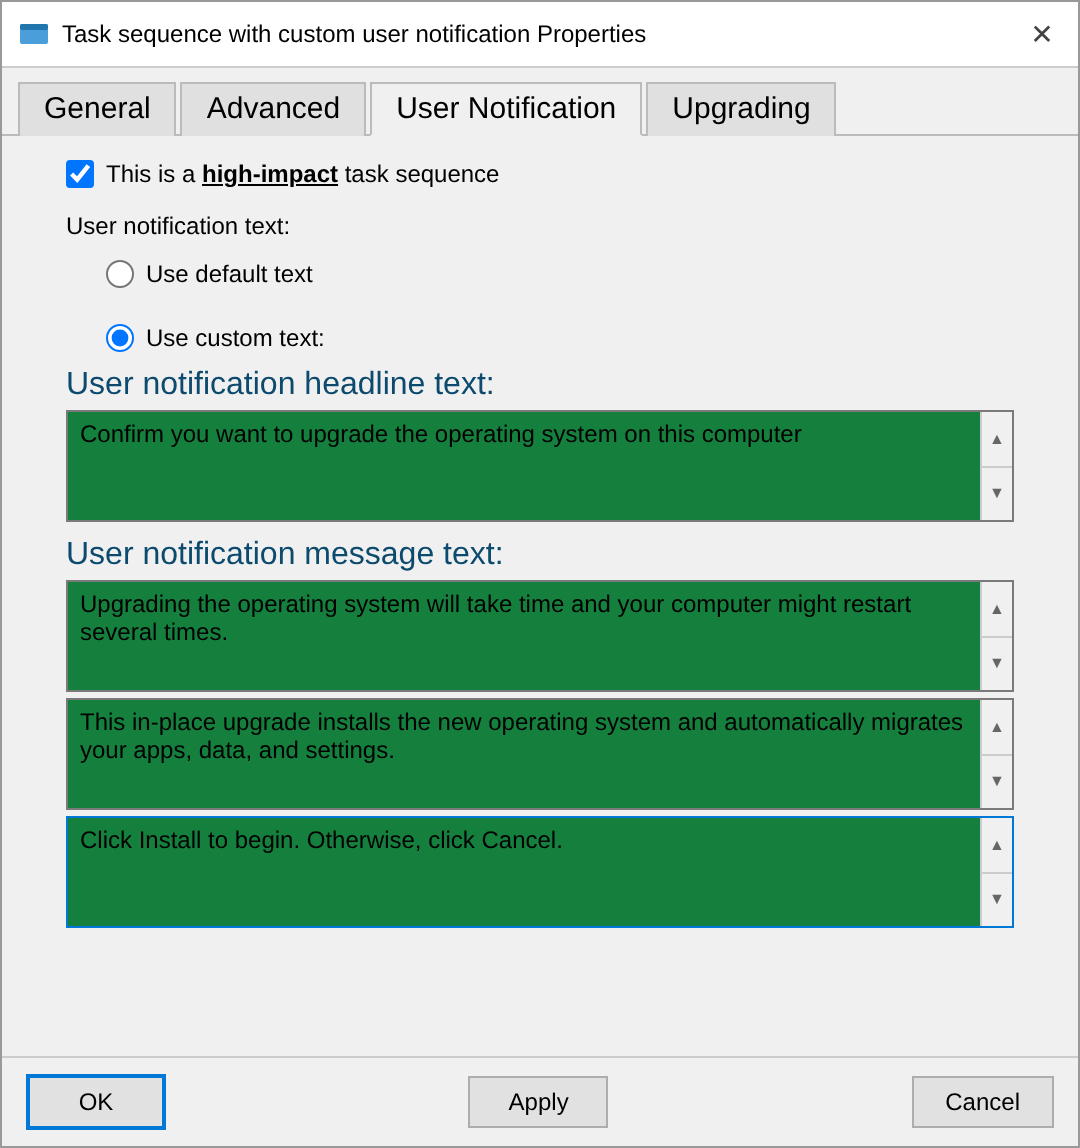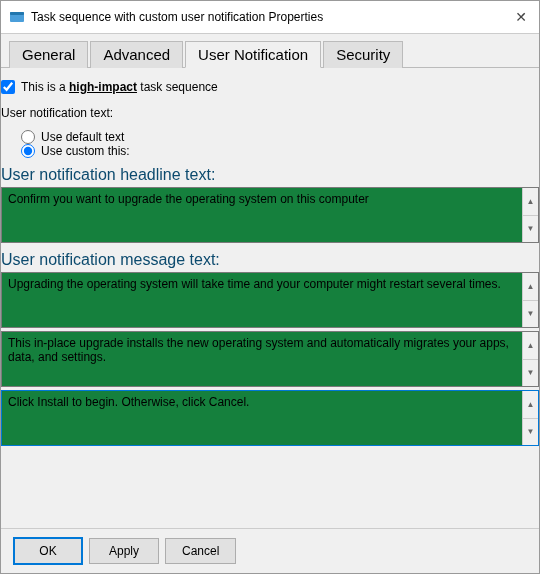--- a/index.html
+++ b/index.html
@@ -68,21 +68,21 @@
       position: relative;
       top: 1px;
     }
     .tab.active {
       background: #f0f0f0;
       border-bottom: 1px solid #f0f0f0;
       z-index: 1;
     }
     .content {
       flex: 1;
-      padding: 12px 0;
+      padding: 12px 32px;
       overflow-y: auto;
       display: flex;
       flex-direction: column;
       gap: 8px;
     }
     .checkbox-row {
       display: flex;
       align-items: center;
       gap: 6px;
       margin-bottom: 4px;
@@ -92,21 +92,21 @@
       height: 14px;
     }
     .section-label {
       font-size: 12px;
       color: #000;
       margin-bottom: 2px;
     }
     .radio-group {
       display: flex;
       flex-direction: column;
-      gap: 0;
+      gap: 18px;
       padding-left: 20px;
     }
     .radio-row {
       display: flex;
       align-items: center;
       gap: 6px;
     }
     .radio-row input[type="radio"] {
       width: 14px;
       height: 14px;
@@ -154,21 +154,21 @@
       cursor: pointer;
       background: #f0f0f0;
       font-size: 8px;
       color: #666;
     }
     .scroll-btn + .scroll-btn {
       border-top: 1px solid #ccc;
     }
     .footer {
       display: flex;
-      justify-content: flex-start;
+      justify-content: space-between;
       align-items: center;
       padding: 8px 12px;
       gap: 6px;
       border-top: 1px solid #ccc;
       background: #f0f0f0;
     }
     .btn {
       padding: 5px 16px;
       font-size: 12px;
       border: 1px solid #adadad;
@@ -194,41 +194,41 @@
       <rect x="1" y="3" width="14" height="3" fill="#2176ae" rx="1"></rect>
     </svg>
     <span class="title-bar-text">Task sequence with custom user notification Properties</span>
     <div class="title-bar-close">✕</div>
   </div>
 
   <div class="tabs">
     <div class="tab">General</div>
     <div class="tab">Advanced</div>
     <div class="tab active">User Notification</div>
-    <div class="tab">Security</div>
+    <div class="tab">Upgrading</div>
   </div>
 
   <div class="content">
 
     <div class="checkbox-row">
       <input type="checkbox" checked="" style="">
       <label>
         This is a <span class="bold-text underline-text">high-impact</span> task sequence
       </label>
     </div>
 
     <div class="section-label">User notification text:</div>
     <div class="radio-group">
       <div class="radio-row">
         <input type="radio" name="notif" style="">
         <label>Use default text</label>
       </div>
       <div class="radio-row">
         <input type="radio" name="notif" checked="" style="">
-        <label>Use custom this:</label>
+        <label>Use custom text:</label>
       </div>
     </div>
 
     <div class="field-group">
       <div class="field-label">User notification headline text:</div>
       <div class="text-area-wrapper">
         <textarea style="">Confirm you want to upgrade the operating system on this computer</textarea>
         <div class="scroll-buttons">
           <div class="scroll-btn">▲</div>
           <div class="scroll-btn">▼</div>

